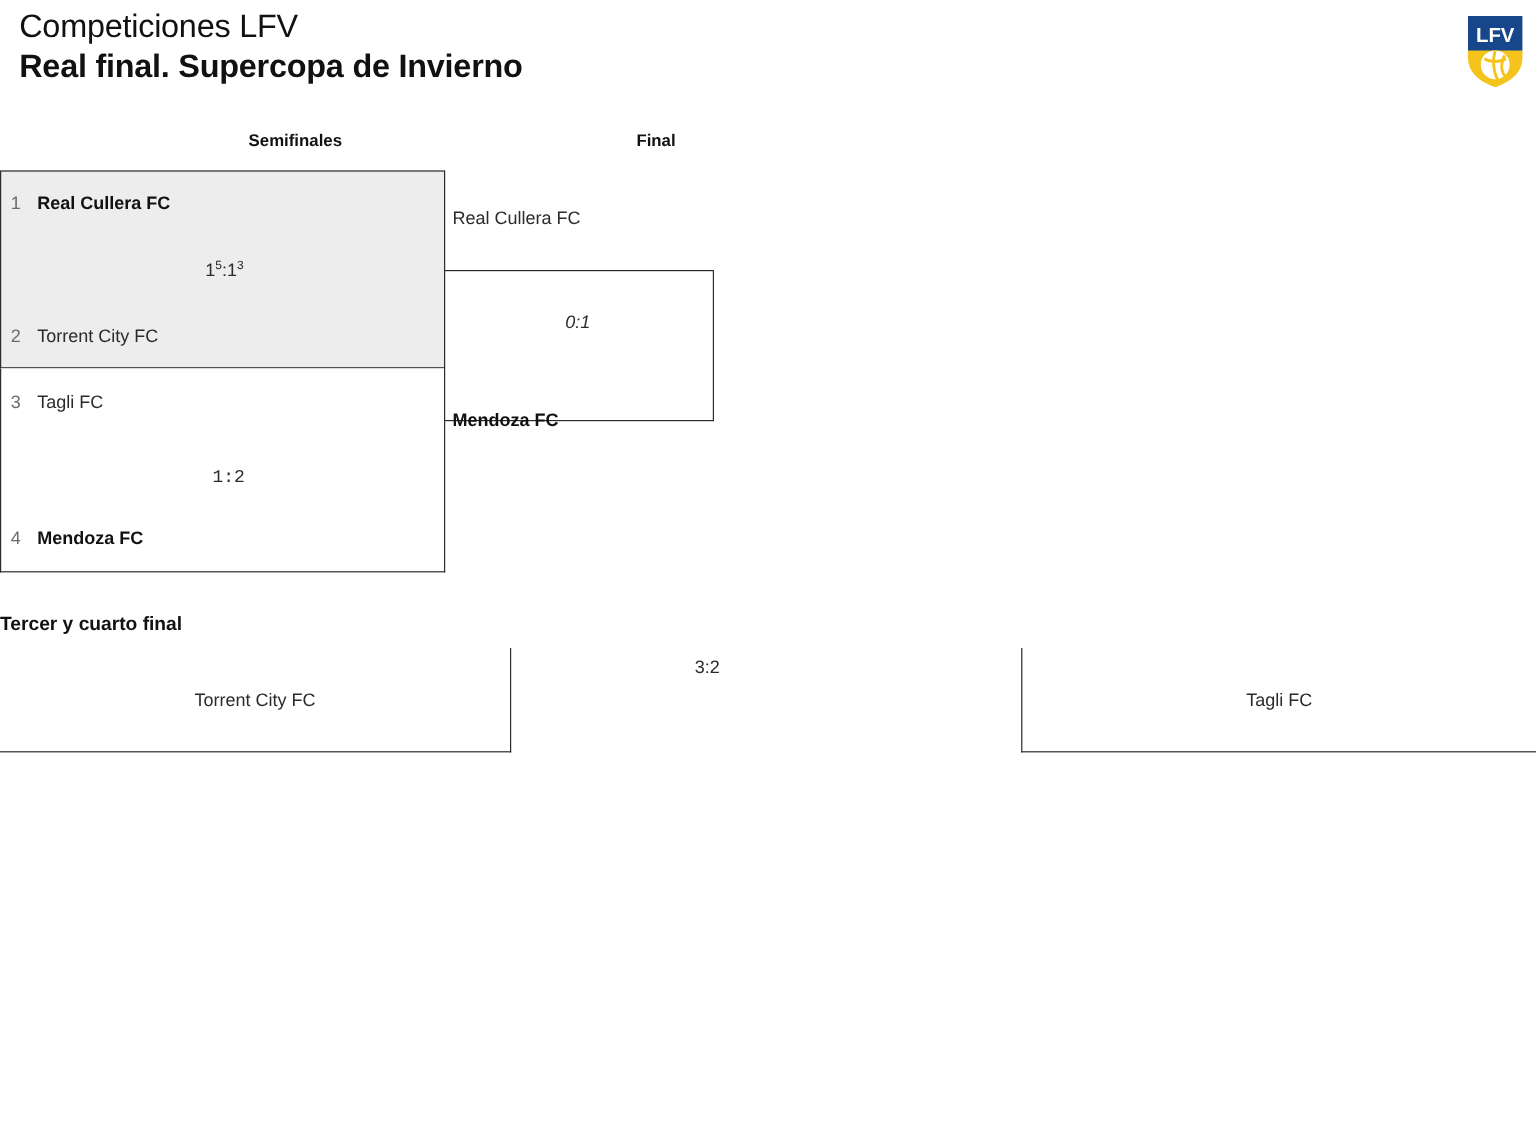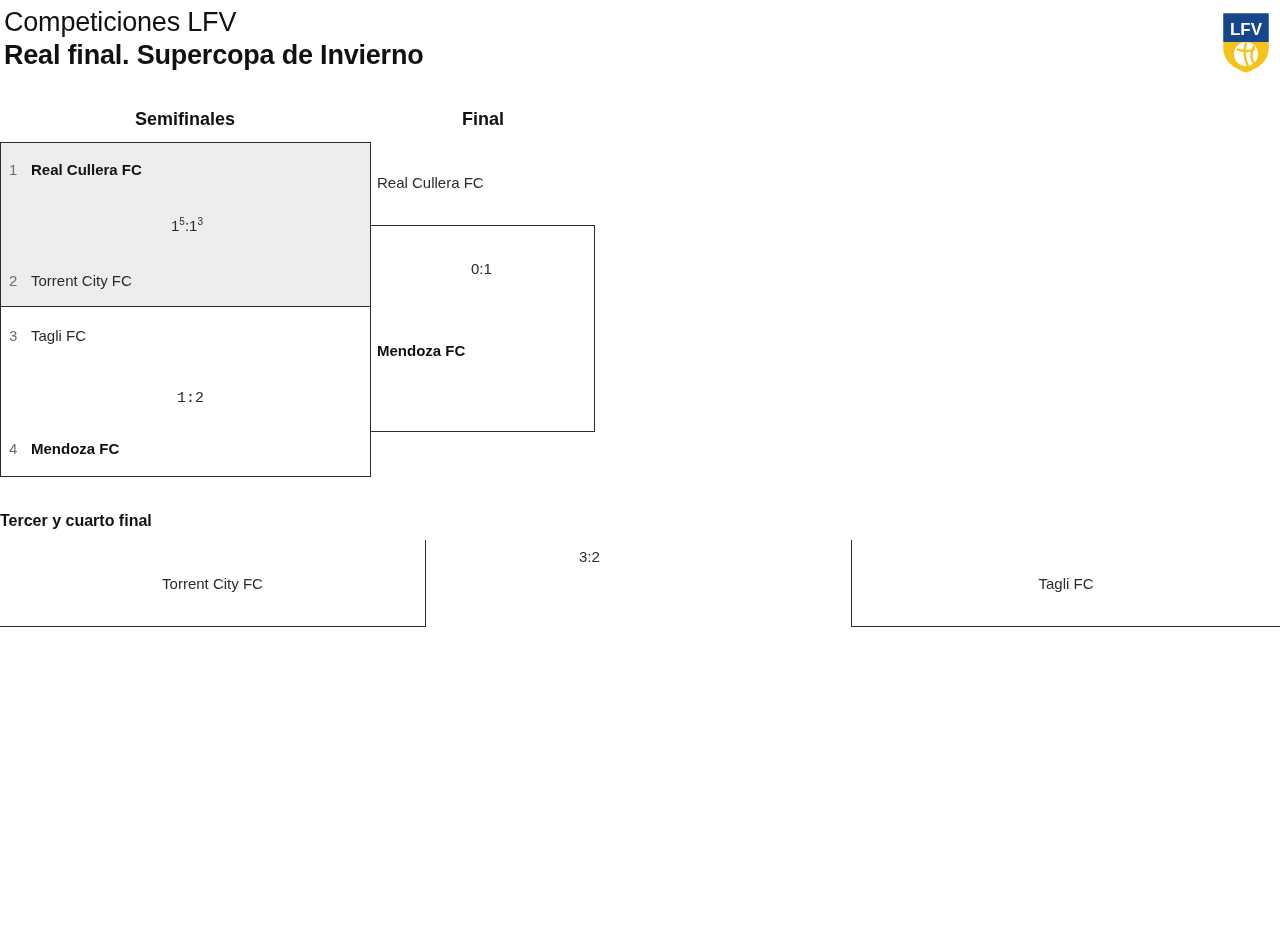--- a/index.html
+++ b/index.html
@@ -20,21 +20,21 @@
   
   .page-header {
     position: absolute;
     left: 0;
     top: 0;
     width: 1280px;
     height: 82px;
   }
   .title-block {
     position: absolute;
-    left: 4px;
+    left: 16px;
     top: 6px;
   }
   .title-line {
     font-size: 27px;
     line-height: 33px;
     font-weight: 400;
     letter-spacing: -0.2px;
     color: #111111;
     white-space: nowrap;
   }
@@ -48,24 +48,24 @@
     right: 8px;
     top: 8px;
     width: 52px;
     height: 68px;
   }
   .logo-badge svg { display: block; }
 
   
   .round-heading {
     position: absolute;
-    font-size: 18px;
-    font-weight: 700;
-    color: #111111;
-    text-align: center;
+    font-size: 14px;
+    font-weight: 700;
+    color: #111111;
+    text-align: right;
     white-space: nowrap;
   }
   #round-semifinals { left: 85px; top: 109px; width: 200px; }
   #round-final      { left: 403px; top: 109px; width: 160px; }
 
   
   .match-box {
     position: absolute;
     box-sizing: border-box;
     border: 1px solid #2b2b2b;
@@ -73,22 +73,23 @@
   #semi-1 {
     left: 0; top: 142px; width: 371px; height: 165px;
     background: #ededed;
   }
   #semi-2 {
     left: 0; top: 307px; width: 371px; height: 170px;
     background: #ffffff;
     border-top: none;
   }
   #final-box {
-    left: 370px; top: 225px; width: 225px; height: 207px;
-    background: #ffffff;
+    left: 370px; top: 225px; width: 225px; height: 126px;
+    background: #ffffff;
+    font-style: italic;
   }
 
   
   .team-row {
     position: absolute;
     left: 8px;
     display: flex;
     align-items: baseline;
     white-space: nowrap;
   }

